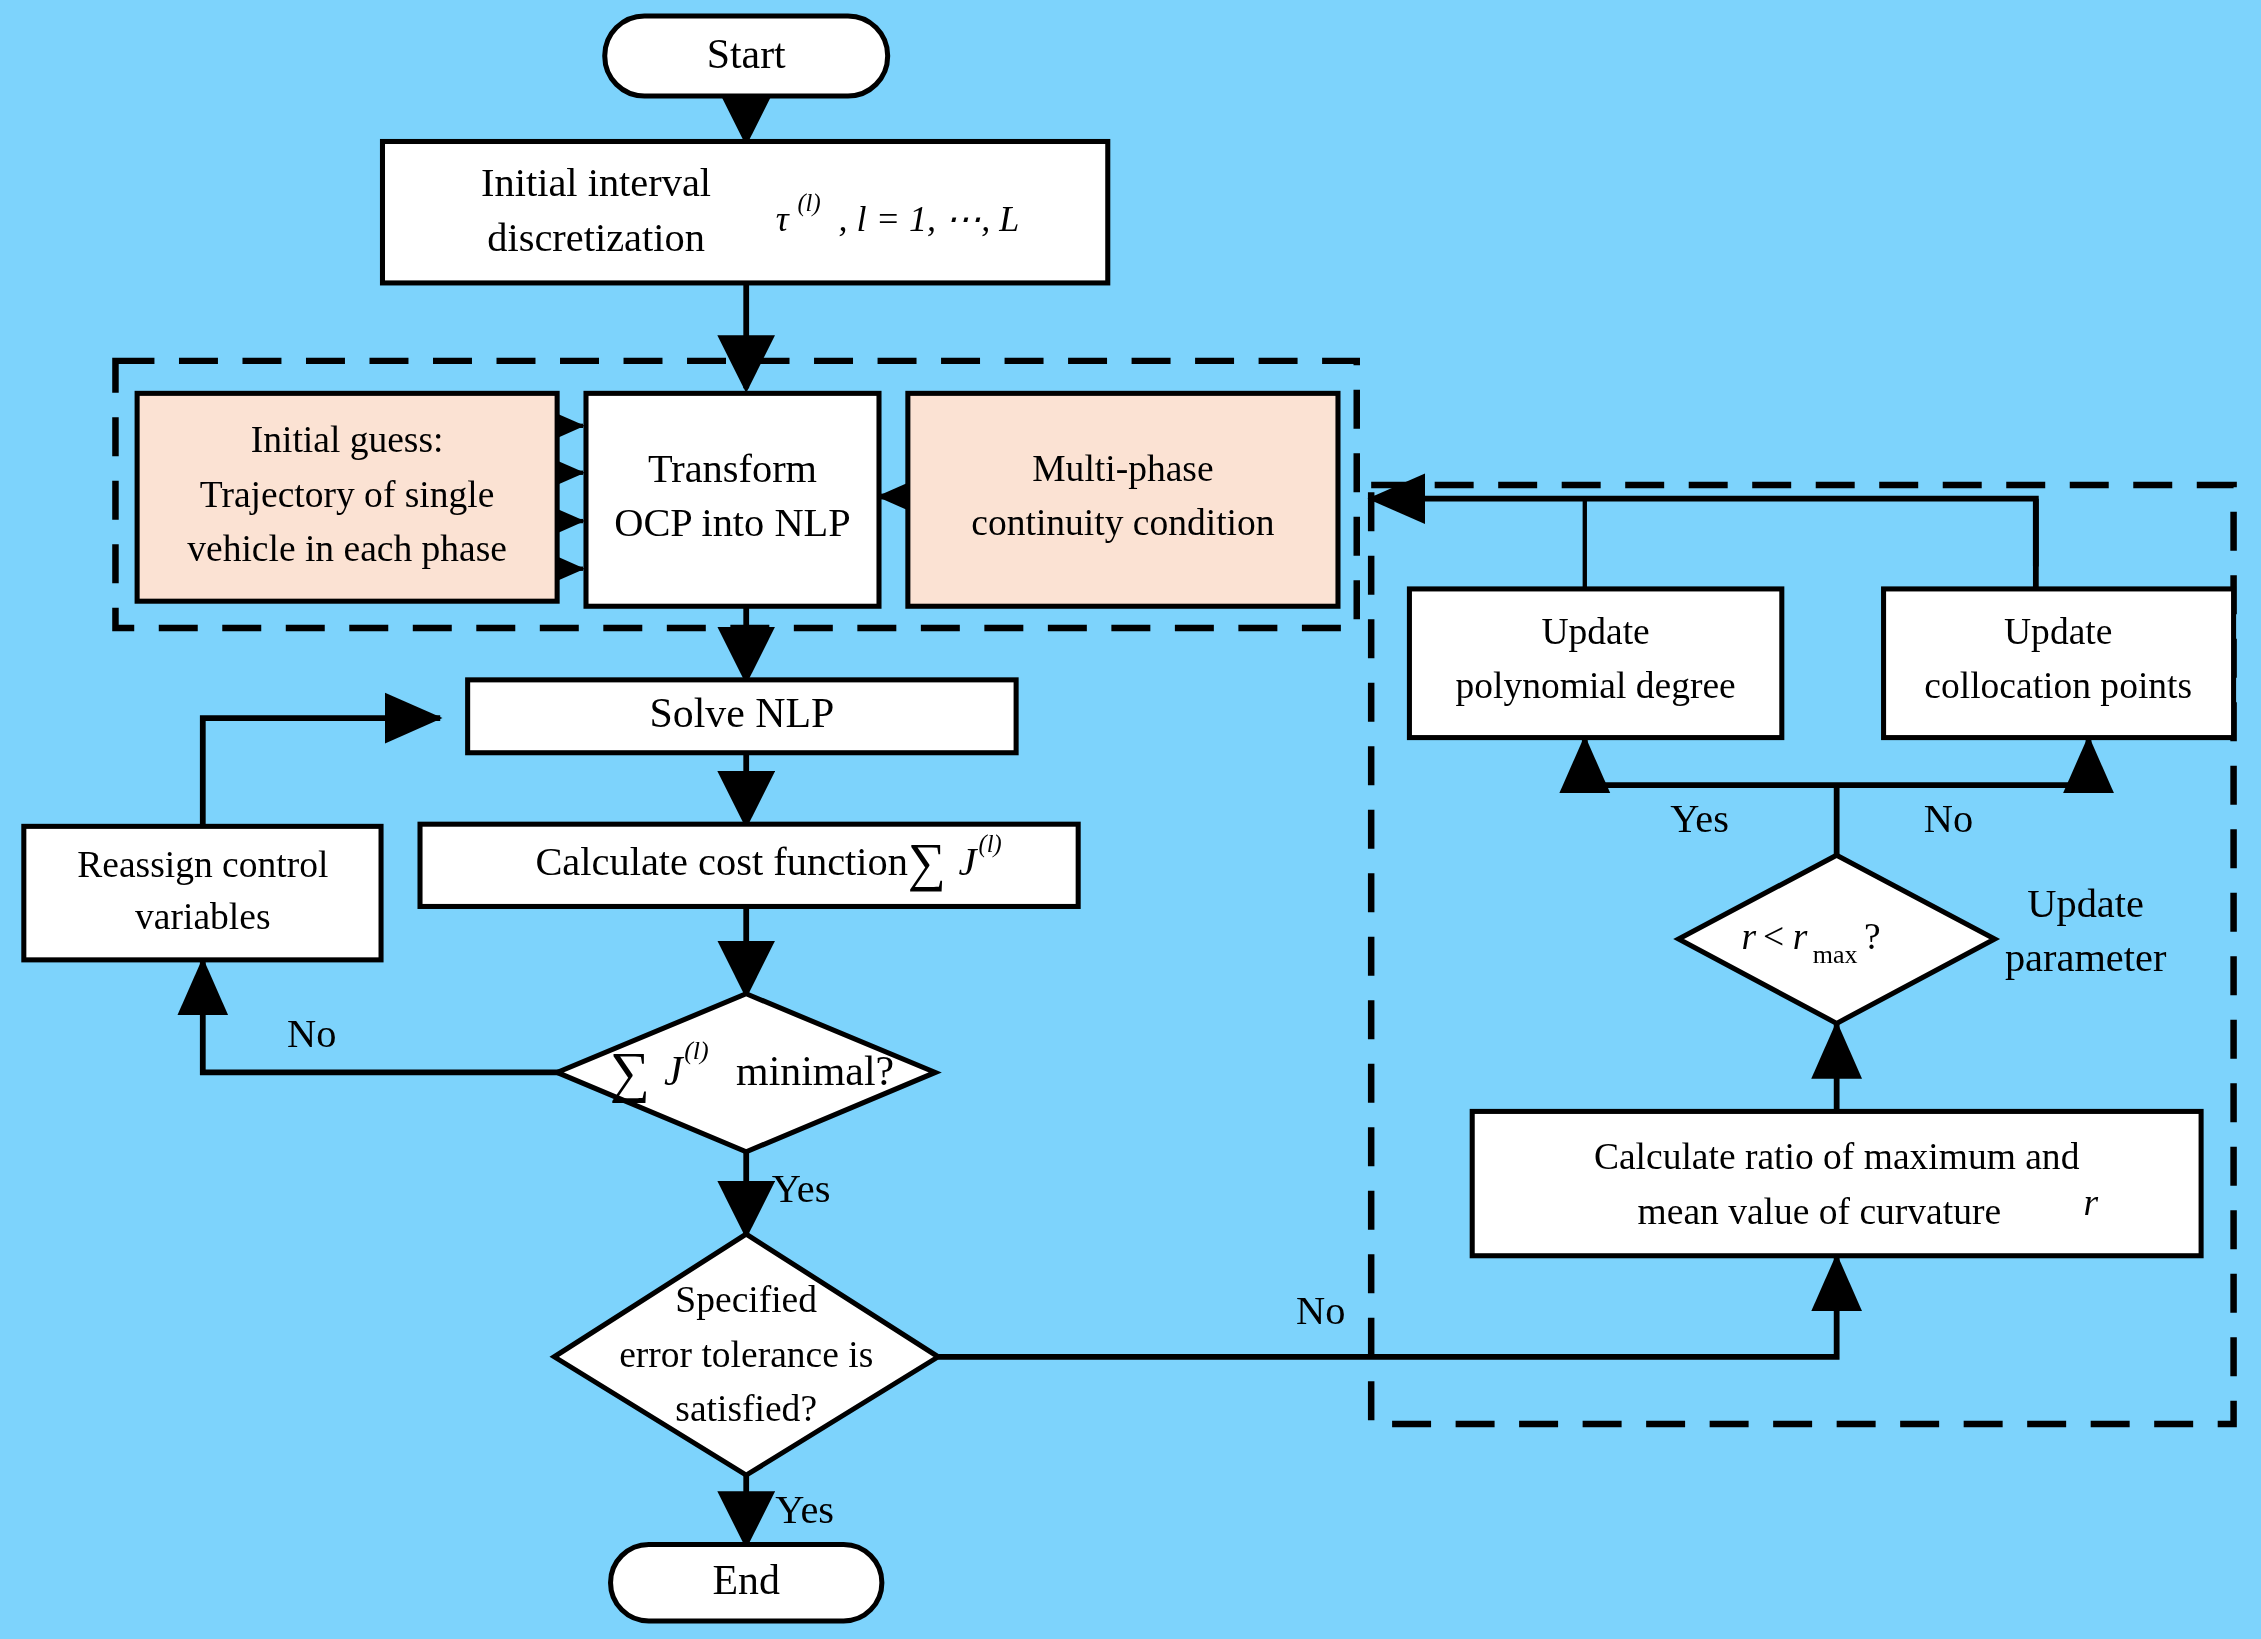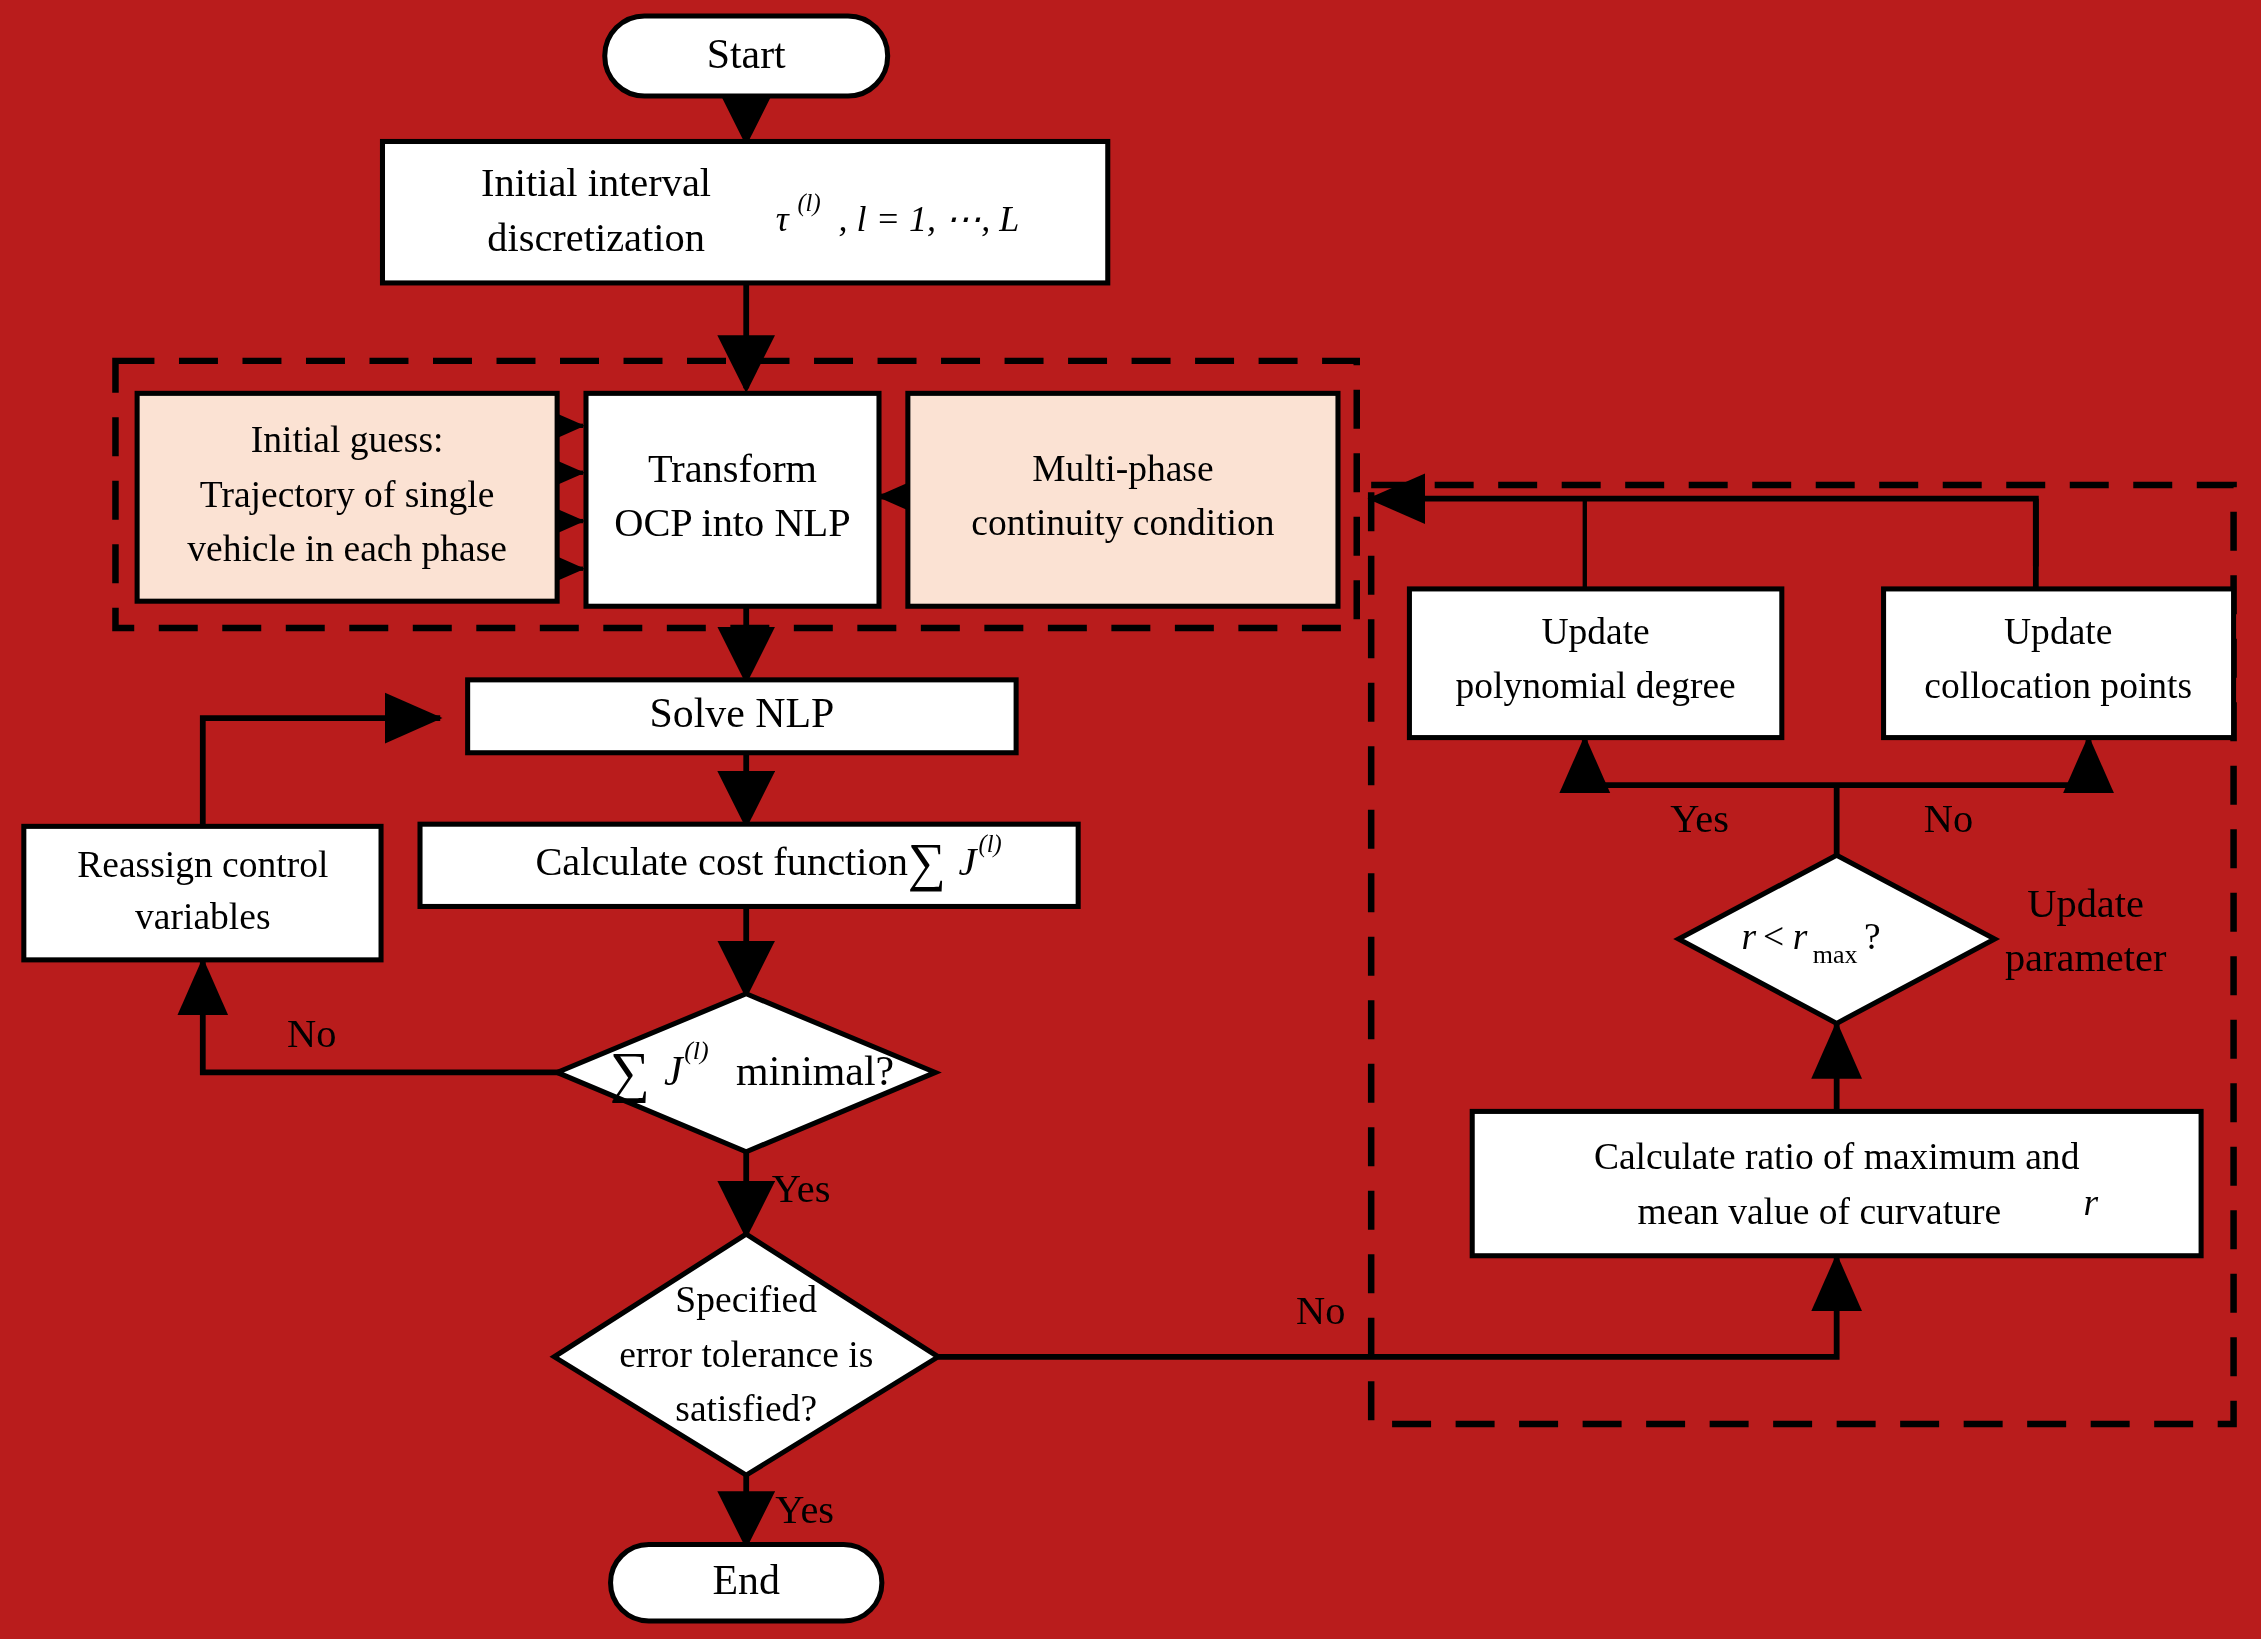--- a/index.html
+++ b/index.html
@@ -7,21 +7,21 @@
     padding: 0;
     background: #ffffff;
   }
   body {
     font-family: "Liberation Serif", "DejaVu Serif", serif;
   }
   #stage {
     position: relative;
     width: 2261px;
     height: 1639px;
-    background: #b91c1c;
+    background: #7dd3fc;
     overflow: hidden;
   }
   svg.layer {
     position: absolute;
     top: 0; left: 0;
     width: 2261px;
     height: 1639px;
   }
   .node-text {
     font-family: "Liberation Serif", "DejaVu Serif", serif;

